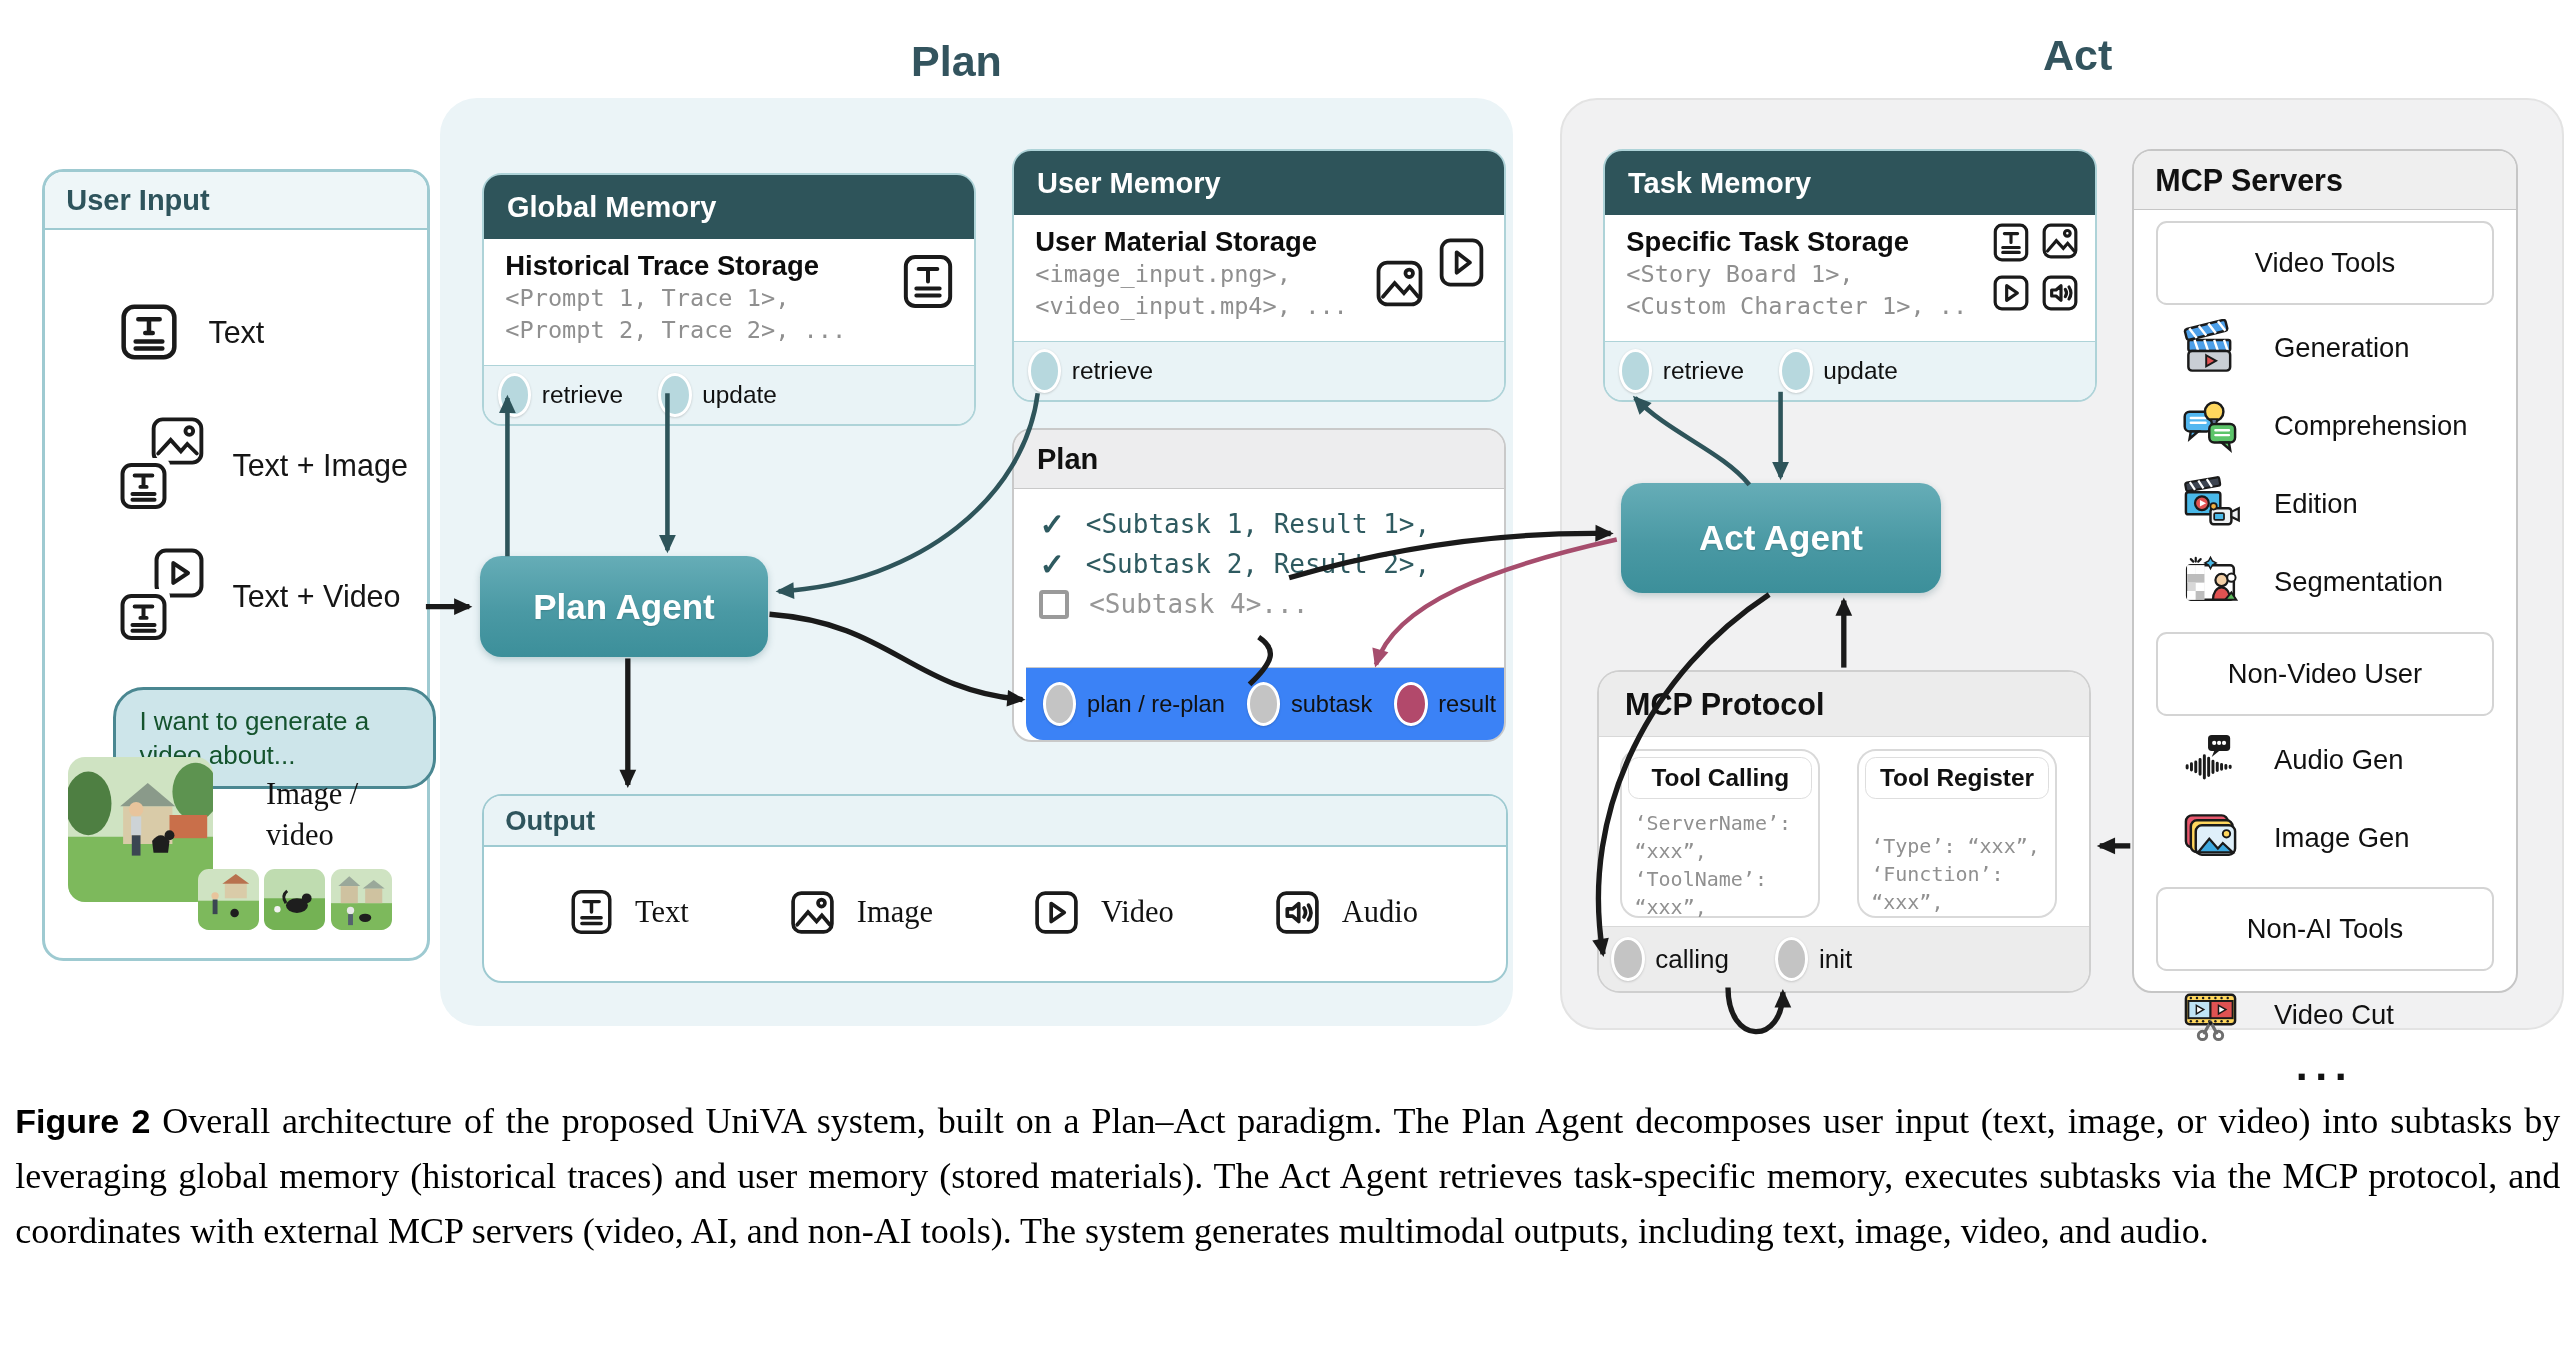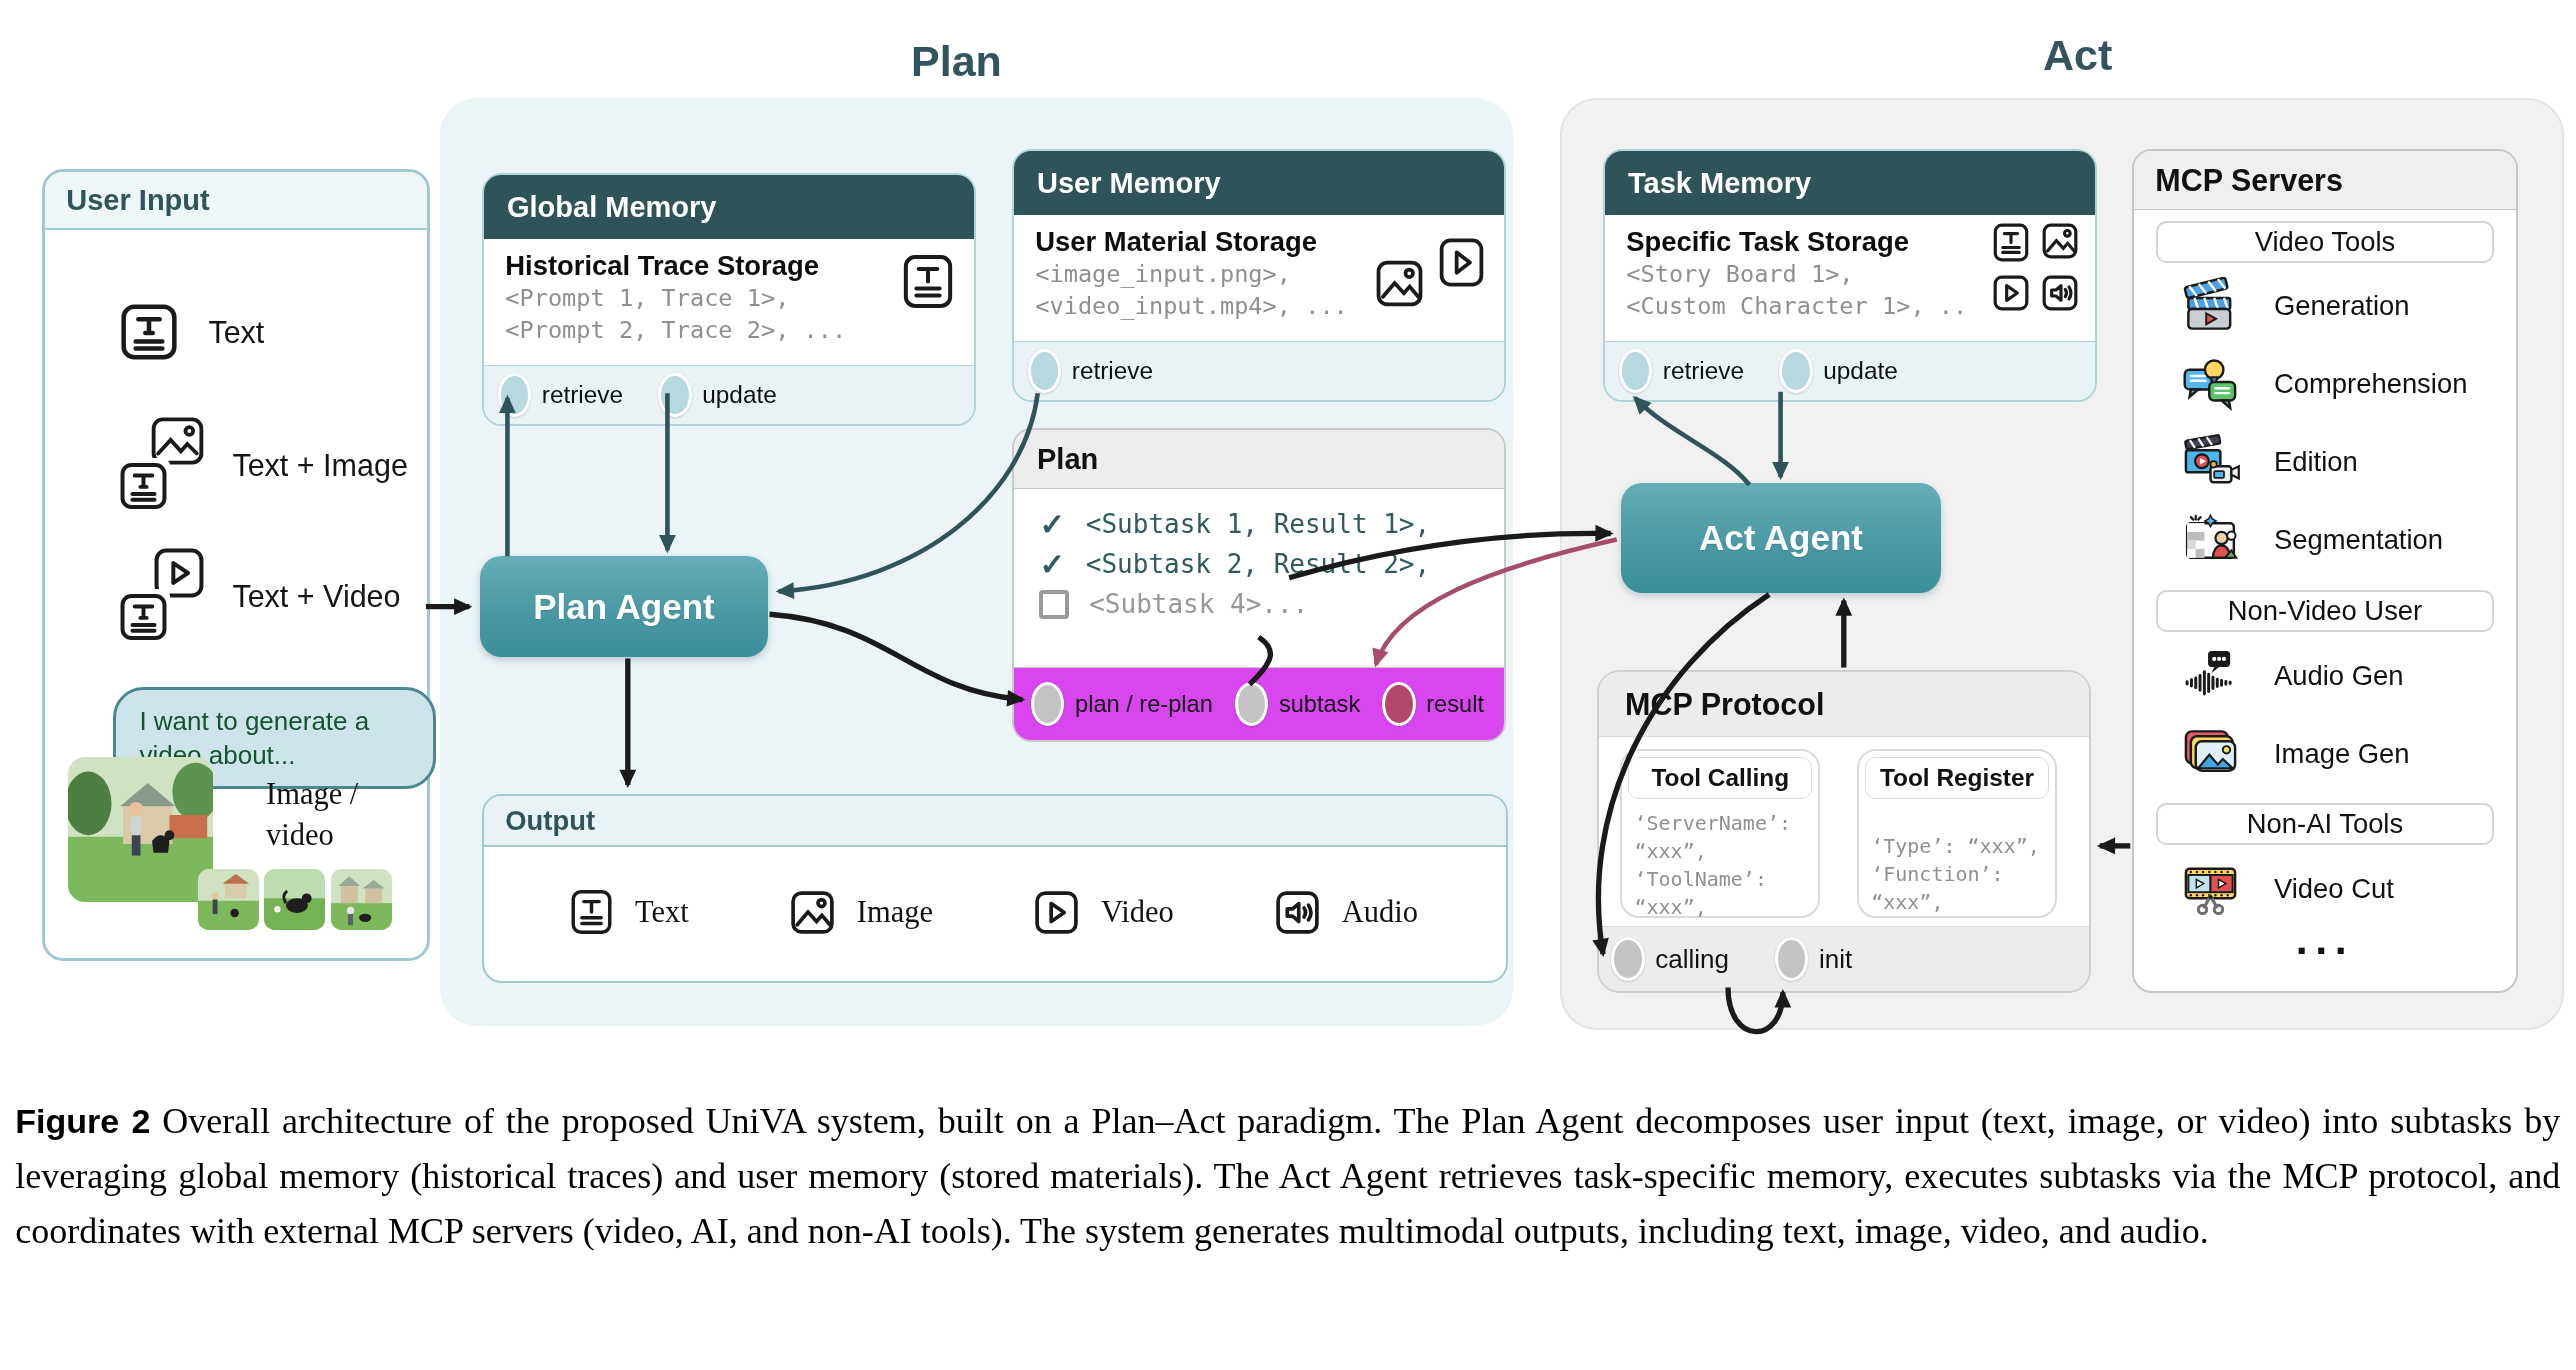--- a/index.html
+++ b/index.html
@@ -61,21 +61,21 @@
             border:2.3px solid #c9c9c9;border-radius:20px;box-sizing:border-box;}
   #plan-box .hd{height:58px;background:#ededee;border-bottom:1.5px solid #c9c9c9;border-radius:17px 17px 0 0;
                 display:flex;align-items:center;padding-left:23px;font-size:29px;font-weight:700;color:#111;}
   #plan-box .bd{padding:15.2px 0 0 23px;}
   .task-row{display:flex;align-items:center;gap:18.3px;height:40px;font-size:26px;}
   .task-row .txt{font-family:"DejaVu Sans Mono",monospace;}
   .task-row.done .txt{color:#2e5a60;}
   .task-row.todo .txt{color:#979797;}
   .mark-check{width:30.5px;text-align:center;color:#2e5a60;font-size:30.5px;font-weight:700;}
   .mark-box{width:21.3px;height:21.3px;border:4.6px solid #9a9a9a;border-radius:3.8px;margin:0 2.3px;}
-  #plan-box .ft{position:absolute;left:0;right:0;bottom:0;height:72px;background:#d946ef;
+  #plan-box .ft{position:absolute;left:12px;right:0;bottom:0;height:72px;background:#3b82f6;
                 border-top:1.5px solid #c9c9c9;border-radius:0 0 17px 17px;display:flex;align-items:center;
                 gap:22px;padding-left:17px;}
   #plan-box .ft .plabel{font-size:23.6px;}
   
   .agent{position:absolute;display:flex;align-items:center;justify-content:center;color:#fff;
          font-size:35px;font-weight:600;border-radius:21.3px;
          background:linear-gradient(180deg,#66adb7 0%,#4a99a4 55%,#3c8f9a 100%);
          box-shadow:0 3px 7.6px rgba(40,90,100,.25);text-shadow:0 0.8px 1.5px rgba(0,0,0,.15);}
   #plan-agent{left:480px;top:556px;width:288px;height:101px;}
   #act-agent{left:1621px;top:483px;width:320px;height:110px;}
@@ -102,21 +102,21 @@
   #mcp-protocol .ft{position:absolute;left:0;right:0;bottom:0;height:64px;background:#ececec;
                 border-top:1.5px solid #d8d8d8;border-radius:0 0 20px 20px;display:flex;align-items:center;
                 gap:46px;padding-left:12.2px;}
   #mcp-protocol .ft .plabel{font-size:26px;}
   
   #mcp-servers{position:absolute;left:2132px;top:149px;width:386px;height:844px;background:#fff;
                border:2.3px solid #c6c6c6;border-radius:20px;box-sizing:border-box;}
   #mcp-servers .hd{height:58px;background:#efefef;border-bottom:1.5px solid #c6c6c6;border-radius:17px 17px 0 0;
                display:flex;align-items:center;padding-left:21.3px;font-size:30.5px;font-weight:700;}
   .group-pill{margin:10.7px auto 4.6px auto;width:338px;border:2.3px solid #d4d4d4;border-radius:10.7px;
-              text-align:center;font-size:27.4px;font-weight:500;padding:3px 0;box-sizing:border-box;}
+              text-align:center;font-size:27.4px;font-weight:500;padding:24px 0;box-sizing:border-box;}
   .tool-row{display:flex;align-items:center;gap:34px;padding-left:47px;height:78px;}
   .tool-row .lbl{font-size:27.4px;font-weight:500;}
   #servers-ellipsis{text-align:center;font-size:43px;font-weight:700;letter-spacing:7.6px;line-height:23px;color:#111;}
   
   #caption{position:absolute;left:15.2px;top:1058px;width:2545px;font-family:"Liberation Serif",serif;
            font-size:36px;line-height:1.53;color:#000;text-align:justify;}
   #caption .cap-label{font-weight:700;font-family:"Liberation Sans",sans-serif;font-size:34px;}
   
   #arrows{position:absolute;left:0;top:0;width:2576px;height:1371px;pointer-events:none;z-index:6;}
   svg.ic{display:block;}

